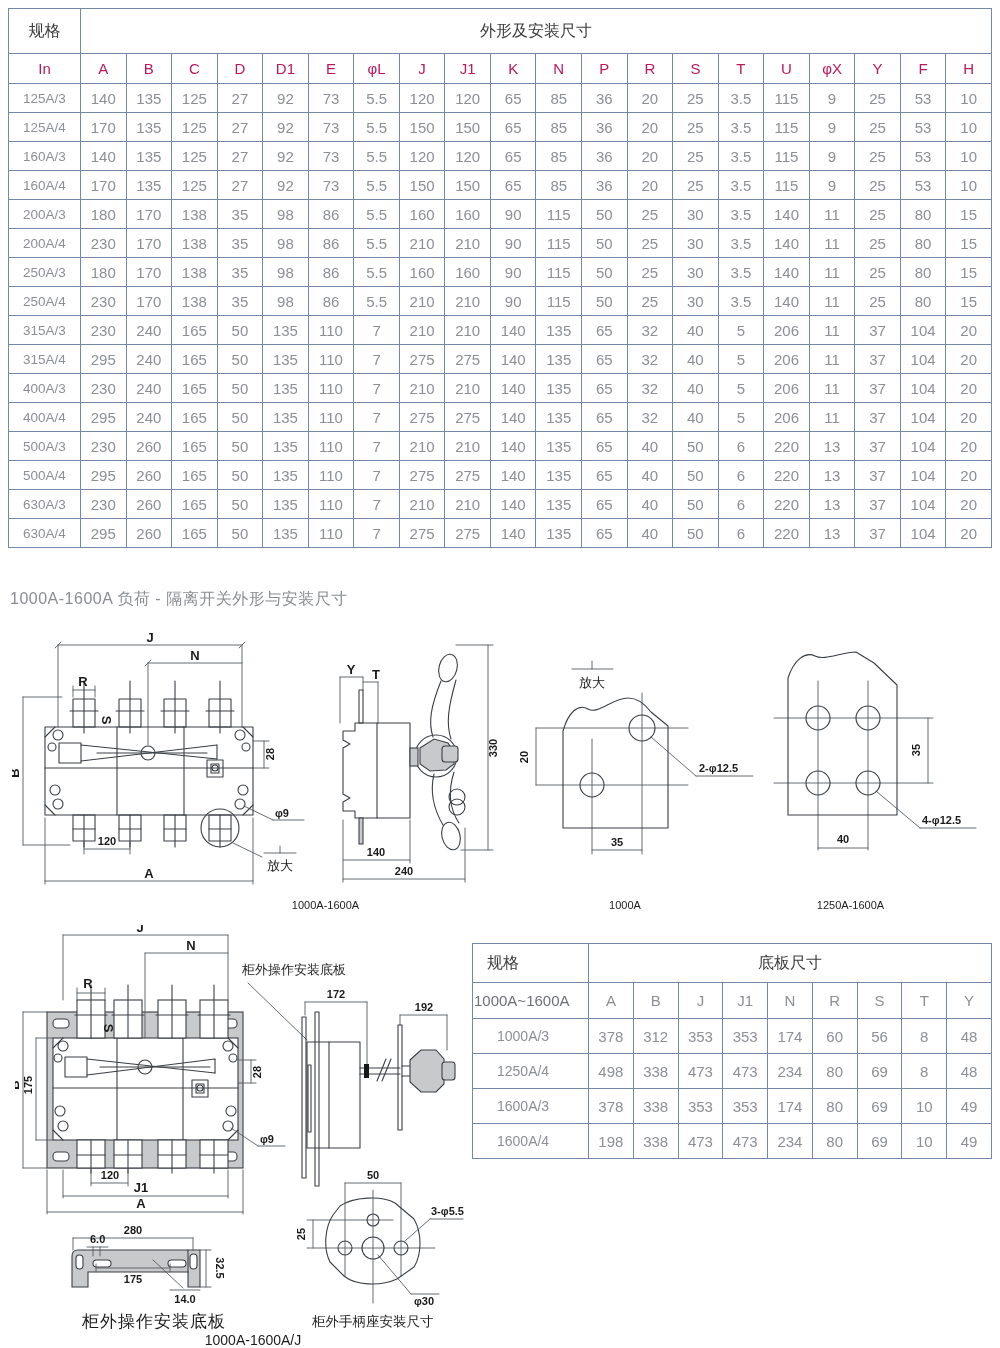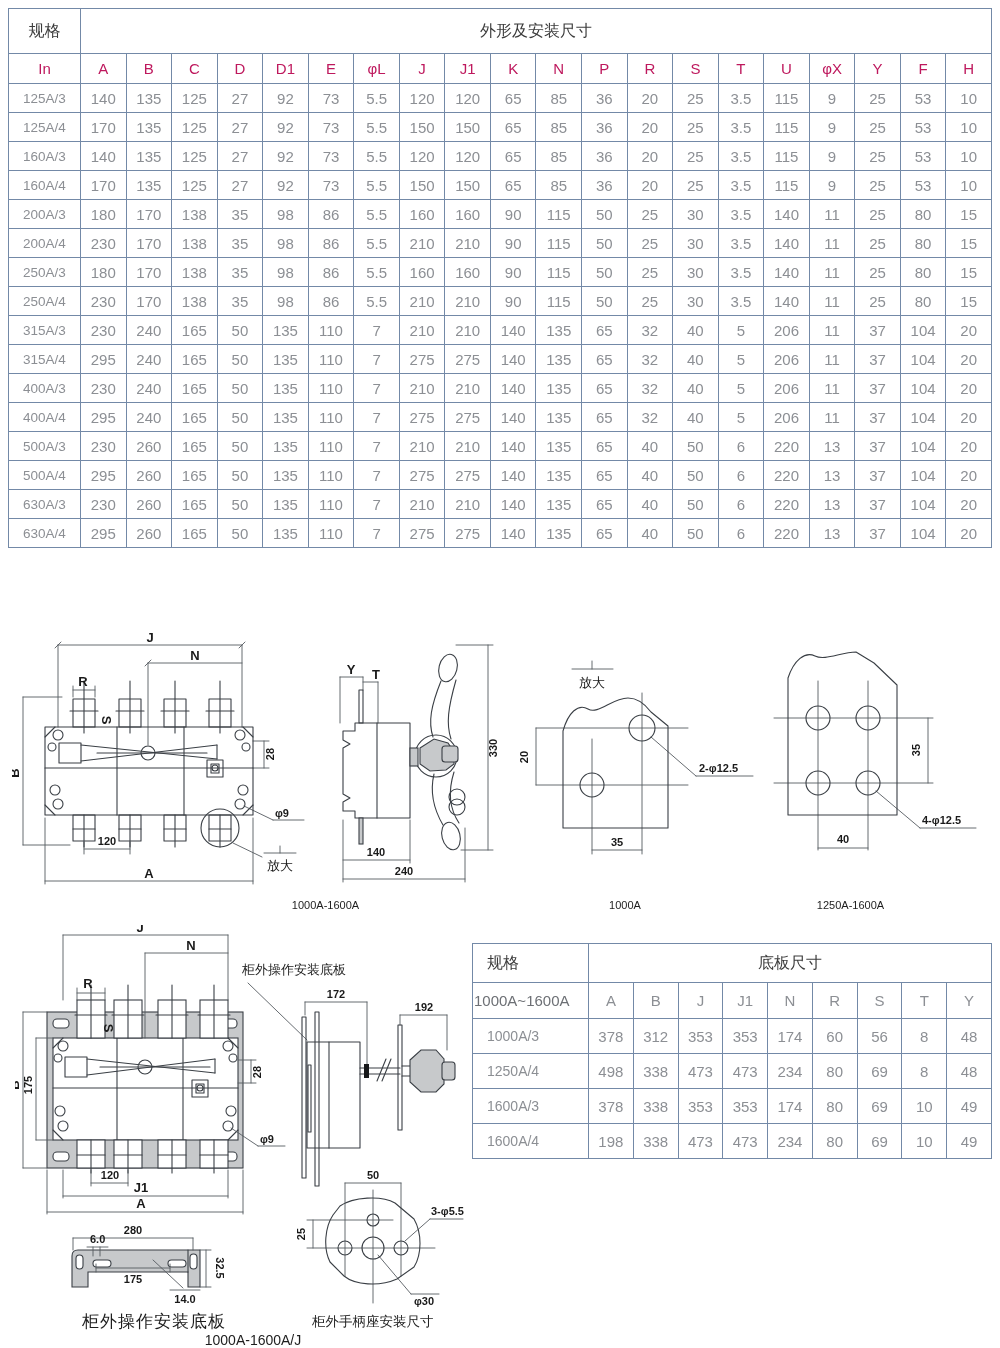--- a/index.html
+++ b/index.html
@@ -19,21 +19,21 @@
   .dim-table tbody td.spec{font-size:13.5px}
 
   
   .base-table{position:absolute;left:472px;top:943px;width:520px}
   .base-table col.c-spec{width:116px}
   .base-table thead tr.r1 th{height:39px;font-size:16px;color:#3c3c3c}
   .base-table thead tr.r1 th.spec-h{text-align:left;padding-left:14px}
   .base-table thead tr.r2 th{height:36px;font-size:15px;color:#8c8f94}
   .base-table thead tr.r2 th.range-h{text-align:left;padding-left:1px;color:#6d7075}
   .base-table tbody td{height:35px;font-size:15px;color:#8c8f94}
-  .base-table tbody td.spec{text-align:left;padding-left:14px;font-size:14px}
+  .base-table tbody td.spec{text-align:left;padding-left:24px;font-size:14px}
 
   .section-title{position:absolute;left:10px;top:589px;font-size:16px;color:#8a8d91;letter-spacing:.5px}
 
   .cap{position:absolute;font-size:11px;color:#1d1d1d;text-align:center}
   .cap-cn{position:absolute;color:#1d1d1d}
 
   .draw{position:absolute}
   .draw text{font-family:"Liberation Sans",sans-serif;fill:#1a1a1a}
   .dimnum{font-size:11px;font-weight:bold}
   .dimletter{font-size:13px;font-weight:bold}
@@ -447,20 +447,21 @@
           <td>6</td>
           <td>220</td>
           <td>13</td>
           <td>37</td>
           <td>104</td>
           <td>20</td>
         </tr>
       </tbody>
   </table>
 
+  <div class="section-title">1000A-1600A 负荷 - 隔离开关外形与安装尺寸</div>
 
   <svg class="draw" style="left:12px;top:633px" width="310" height="285" viewBox="0 0 310 285">
     <g class="sd">
       <line x1="46" y1="12" x2="230" y2="12"></line>
         <line x1="46" y1="12" x2="46" y2="94"></line>
         <line x1="230" y1="12" x2="230" y2="94"></line>
       <line x1="43" y1="15" x2="49" y2="9"></line>
         <line x1="227" y1="15" x2="233" y2="9"></line>
       <line x1="136" y1="30" x2="230" y2="30"></line>
         <line x1="136" y1="30" x2="136" y2="112"></line>

